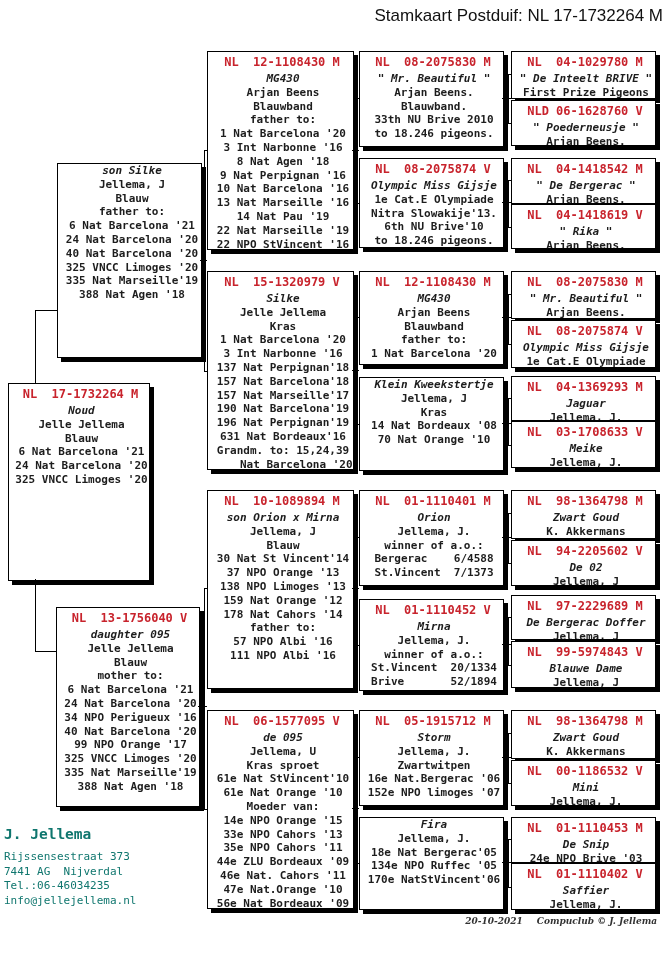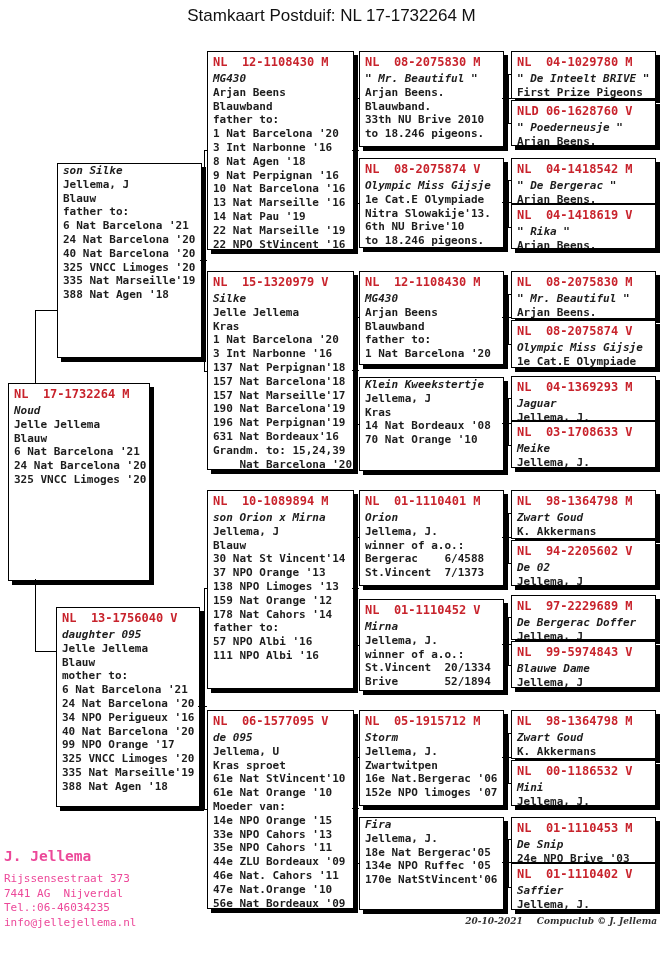--- a/index.html
+++ b/index.html
@@ -1,30 +1,30 @@
 <!DOCTYPE html>
 <html><head>
 <meta charset="utf-8">
 <style>
   html,body{margin:0;padding:0;background:#fff;}
   .page{position:relative;width:663px;height:953px;background:#fff;overflow:hidden;
         font-family:"DejaVu Sans Mono",monospace;}
-  .title{position:absolute;left:0;top:6px;width:663px;text-align:center;
+  .title{position:absolute;left:0;top:6px;width:663px;text-align:right;
          font-family:"Liberation Sans",sans-serif;font-size:17px;color:#111;}
   .box{position:absolute;background:#fff;border:1px solid #000;
-       box-shadow:4px 4px 0 #000;font-weight:bold;overflow:hidden;}
+       box-shadow:4px 4px 0 #000;font-weight:bold;overflow:hidden;text-align:center;}
   .ring{color:#c8232c;font-size:12px;line-height:14px;padding:3px 2px 3px 5px;white-space:pre;}
   .pname{font-style:italic;}
   .pname,.bline{color:#1d1d1d;font-size:11px;line-height:13.8px;padding-left:5px;white-space:pre;}
   .c{position:absolute;}
   .c.h{height:0;border-top:1px solid #000;}
   .c.b{width:3px;border-left:1px solid #000;border-top:1px solid #000;border-bottom:1px solid #000;}
   .c.tl{border-left:1px solid #000;border-top:1px solid #000;}
   .c.bl{border-left:1px solid #000;border-bottom:1px solid #000;}
-  .contact{position:absolute;left:4px;top:848px;color:#ec4899;}
+  .contact{position:absolute;left:4px;top:826px;color:#0f766e;}
   .contact .owner{font-size:14.5px;font-weight:bold;margin-bottom:8px;}
   .contact .cline{font-size:11px;line-height:14.5px;white-space:pre;}
   .footer{position:absolute;left:400px;top:916px;width:257px;text-align:right;
           font-family:"DejaVu Serif",serif;font-style:italic;font-weight:bold;
           font-size:9px;color:#333;}
   .footer .date{margin-right:14px;}
 </style>
 </head>
 <body>
 

